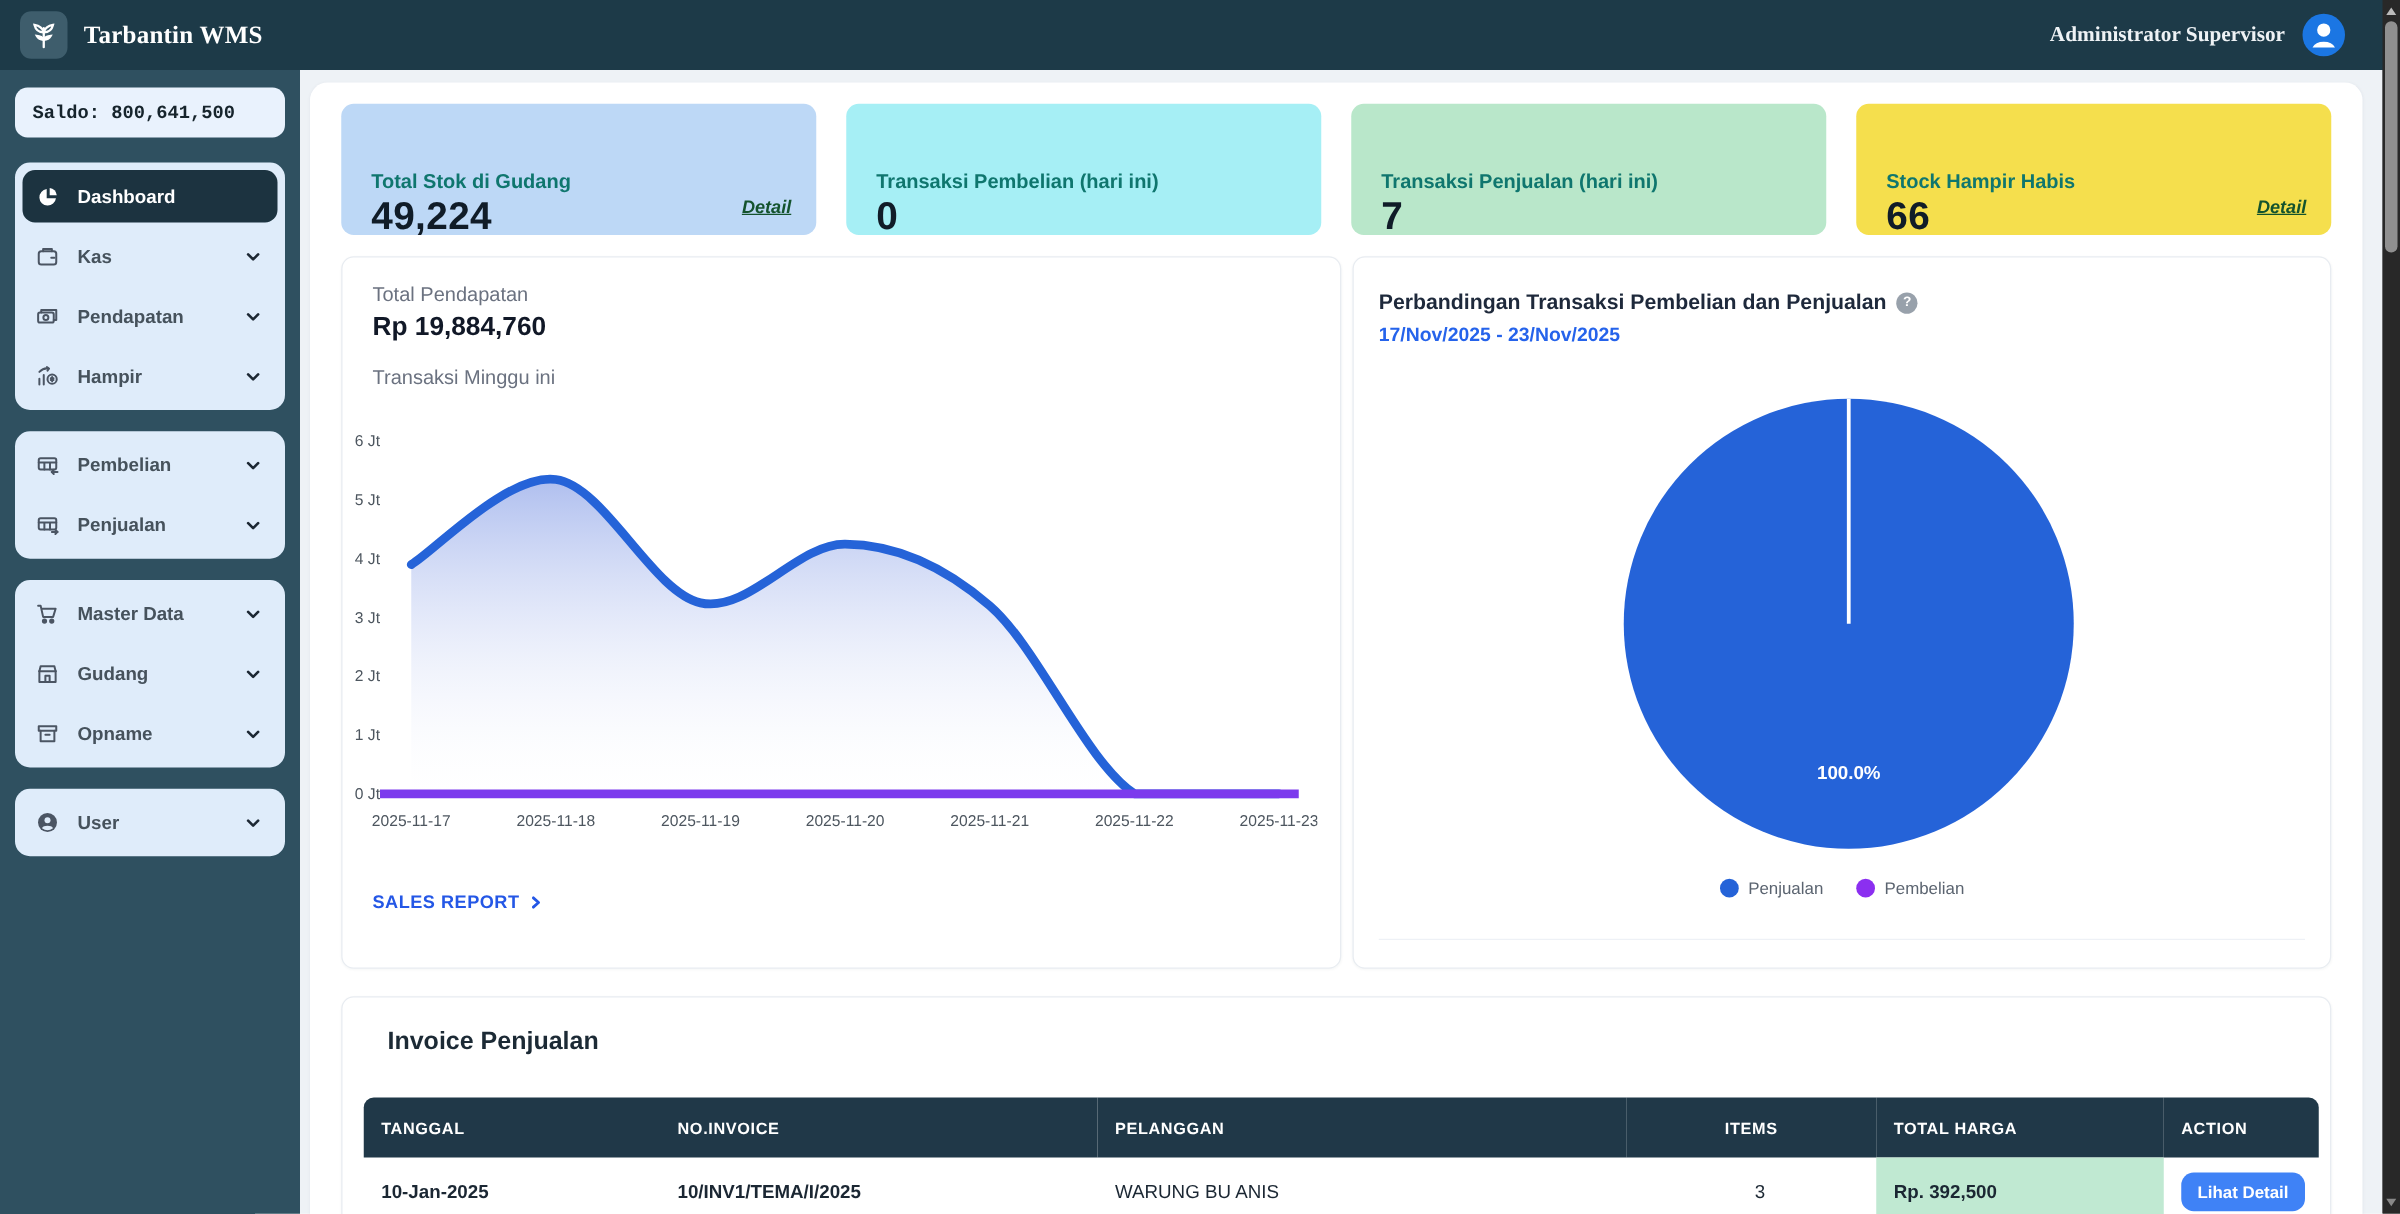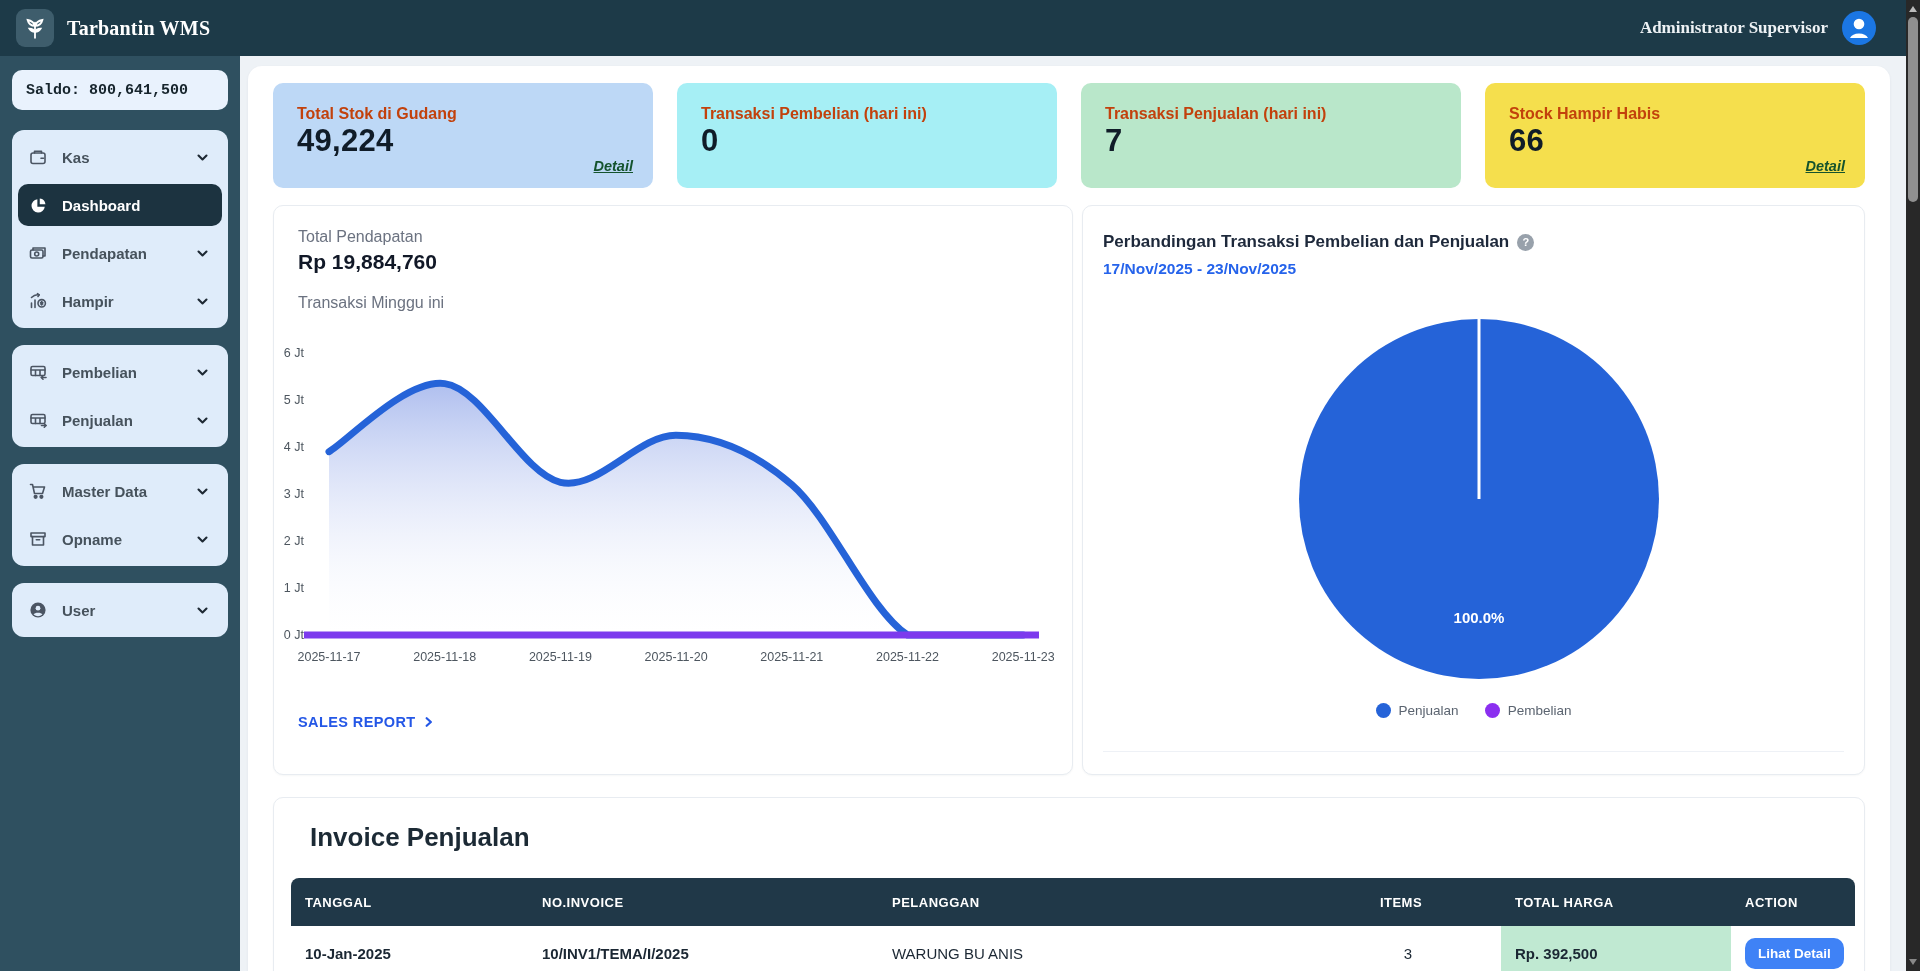--- a/index.html
+++ b/index.html
@@ -32,21 +32,21 @@
   .nicon { width:20px; height:20px; display:flex; align-items:center; justify-content:center; }
   .chev { width:15px; height:15px; display:flex; align-items:center; justify-content:center; }
 
   
   .main { position:fixed; left:240px; top:56px; right:14px; bottom:0; background:#eef2f6; }
   .panel { position:absolute; left:8px; top:10px; width:1642px; height:1000px; background:#ffffff;
     border-radius:14px; box-shadow:0 1px 3px rgba(20,40,60,.06); }
 
   
   .stat-card { position:absolute; top:17px; width:380px; height:105px; border-radius:10px; padding:22px 20px 0 24px; }
-  .stat-label { font-size:16px; font-weight:600; color:#c2410c; }
+  .stat-label { font-size:16px; font-weight:600; color:#0f766e;margin-top:32px; }
   .stat-value { font-size:31px; font-weight:800; color:#101c28; margin-top:0; letter-spacing:.3px; }
   .stat-detail { position:absolute; right:20px; bottom:14px; font-size:14.5px; font-weight:700;
     font-style:italic; color:#14532d; text-decoration:underline; cursor:pointer; }
 
   
   .card { position:absolute; background:#fff; border:1px solid #e8ecf1; border-radius:10px;
     box-shadow:0 1px 2px rgba(20,40,60,.04); }
   .chart-card { left:25px; top:139px; width:800px; height:570px; }
   .muted { font-size:16px; color:#6b7280; }
   .rev-label { position:absolute; left:24px; top:22px; }
@@ -69,21 +69,21 @@
   .pie-center-label { font-size:15px; font-weight:800; fill:#ffffff; }
   .legend { position:absolute; left:0; right:0; top:497px; display:flex; justify-content:center;
     align-items:center; gap:26px; }
   .legend-item { display:flex; align-items:center; gap:8px; }
   .legend-dot { width:15px; height:15px; border-radius:50%; }
   .legend-label { font-size:13.5px; color:#5b6470; }
   .pie-divider { position:absolute; left:20px; right:20px; top:545px; height:1px; background:#eef1f6; }
 
   
   .invoice-card { left:25px; top:731px; width:1592px; height:230px; padding:0; }
-  .invoice-title { position:absolute; left:36px; top:24px; font-size:26px; font-weight:800; color:#1c2a35; }
+  .invoice-title { position:absolute; left:36px; top:24px; font-size:20px; font-weight:800; color:#1c2a35; }
   .invoice-table { position:absolute; left:17px; top:80px; width:1564px; border-collapse:collapse; table-layout:fixed; }
   .invoice-table thead th { background:#203848; color:#fff; font-size:13px; font-weight:700;
     letter-spacing:.5px; text-align:left; height:48px; padding:0 0 0 14px; }
   .invoice-table thead th:first-child { border-radius:8px 0 0 0; }
   .invoice-table thead th:last-child { border-radius:0 8px 0 0; }
   .invoice-table thead th.center { text-align:center; padding:0; }
   .invoice-table tbody td { height:54px; font-size:15px; color:#1b2733; padding:0 0 0 14px; vertical-align:middle; }
   td.bold { font-weight:700; }
   td.gray { color:#959da6; font-weight:500; }
   td.center { text-align:center; padding:0; }
@@ -123,43 +123,43 @@
         <path d="M8 27a9.6 7 0 0 1 18 0z" fill="#ffffff"></path>
       </svg>
     </div>
   </div>
 </div>
 
 <aside class="sidebar">
   <div class="saldo">Saldo: 800,641,500</div>
 
   <div class="nav-group">
+    <div class="nav-item active">
+      <span class="nicon">
+        <svg width="19" height="19" viewBox="0 0 20 20">
+          <path d="M8.8 3.4A7 7 0 1 0 16.6 11.2h-7.8z" fill="#ffffff"></path>
+          <path d="M11.3 2.6a6.6 6.6 0 0 1 6 6h-6z" fill="#ffffff"></path>
+        </svg>
+      </span>
+      <span class="nlabel">Dashboard</span>
+    </div>
     <div class="nav-item">
       <span class="nicon">
         <svg width="20" height="20" viewBox="0 0 20 20" fill="none" stroke="#4b5563" stroke-width="1.6" stroke-linecap="round" stroke-linejoin="round">
           <path d="M6.5 6V4.2h7V6"></path>
             <rect x="3" y="6" width="14" height="10.5" rx="2"></rect>
             <path d="M13 11.2h2.5"></path>
         </svg>
       </span>
       <span class="nlabel">Kas</span>
       <span class="chev">
         <svg width="15" height="15" viewBox="0 0 15 15" fill="none" stroke="#1d2833" stroke-width="2.1" stroke-linecap="round" stroke-linejoin="round">
             <polyline points="3.5,5.5 7.5,9.5 11.5,5.5"></polyline>
           </svg>
       </span>
-    </div>
-    <div class="nav-item active">
-      <span class="nicon">
-        <svg width="19" height="19" viewBox="0 0 20 20">
-          <path d="M8.8 3.4A7 7 0 1 0 16.6 11.2h-7.8z" fill="#ffffff"></path>
-          <path d="M11.3 2.6a6.6 6.6 0 0 1 6 6h-6z" fill="#ffffff"></path>
-        </svg>
-      </span>
-      <span class="nlabel">Dashboard</span>
     </div>
     <div class="nav-item">
       <span class="nicon">
         <svg width="20" height="20" viewBox="0 0 20 20" fill="none" stroke="#4b5563" stroke-width="1.6" stroke-linecap="round" stroke-linejoin="round">
           <path d="M5 7V5h12v8h-2"></path>
             <rect x="2.5" y="7" width="12.5" height="8" rx="1.5"></rect>
             <circle cx="8.7" cy="11" r="2"></circle>
         </svg>
       </span>
       <span class="nlabel">Pendapatan</span>
@@ -226,20 +226,36 @@
   <div class="nav-group">
     <div class="nav-item">
       <span class="nicon">
         <svg width="20" height="20" viewBox="0 0 20 20" fill="none" stroke="#4b5563" stroke-width="1.6" stroke-linecap="round" stroke-linejoin="round">
           <path d="M2.5 3.5h2l2 9h8l2-6.5H6"></path>
             <circle cx="7.6" cy="15.8" r="1.3" fill="#4b5563"></circle>
             <circle cx="13.4" cy="15.8" r="1.3" fill="#4b5563"></circle>
         </svg>
       </span>
       <span class="nlabel">Master Data</span>
+      <span class="chev">
+        <svg width="15" height="15" viewBox="0 0 15 15" fill="none" stroke="#1d2833" stroke-width="2.1" stroke-linecap="round" stroke-linejoin="round">
+            <polyline points="3.5,5.5 7.5,9.5 11.5,5.5"></polyline>
+          </svg>
+      </span>
+    </div>
+    <div class="nav-item">
+      <span class="nicon">
+        <svg width="20" height="20" viewBox="0 0 20 20" fill="none" stroke="#4b5563" stroke-width="1.6" stroke-linecap="round" stroke-linejoin="round">
+          <path d="M3.5 8L4.5 4h11l1 4"></path>
+            <path d="M3.5 8v8.5h13V8"></path>
+            <path d="M3.5 8h13"></path>
+            <rect x="8.3" y="11.5" width="3.4" height="5"></rect>
+        </svg>
+      </span>
+      <span class="nlabel">Gudang</span>
       <span class="chev">
         <svg width="15" height="15" viewBox="0 0 15 15" fill="none" stroke="#1d2833" stroke-width="2.1" stroke-linecap="round" stroke-linejoin="round">
             <polyline points="3.5,5.5 7.5,9.5 11.5,5.5"></polyline>
           </svg>
       </span>
     </div>
     <div class="nav-item">
       <span class="nicon">
         <svg width="20" height="20" viewBox="0 0 20 20" fill="none" stroke="#4b5563" stroke-width="1.6" stroke-linecap="round" stroke-linejoin="round">
           <rect x="3" y="4" width="14" height="3.6"></rect>

